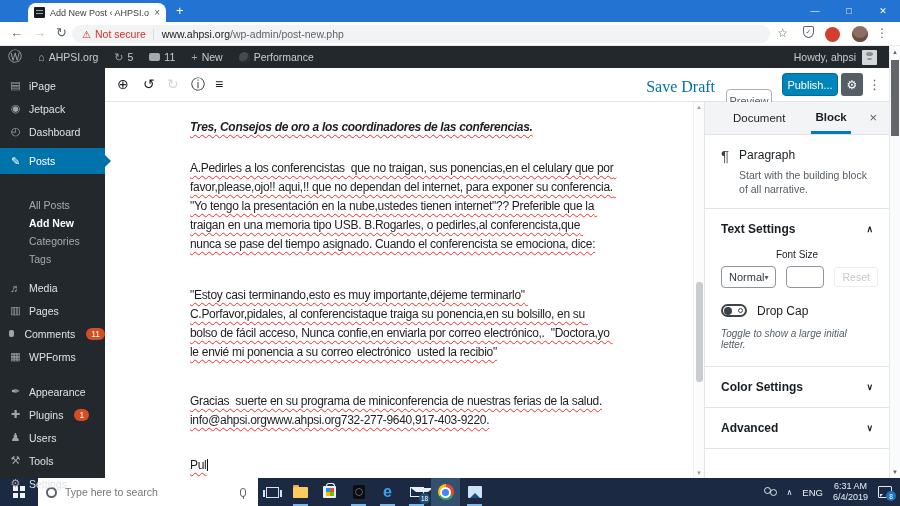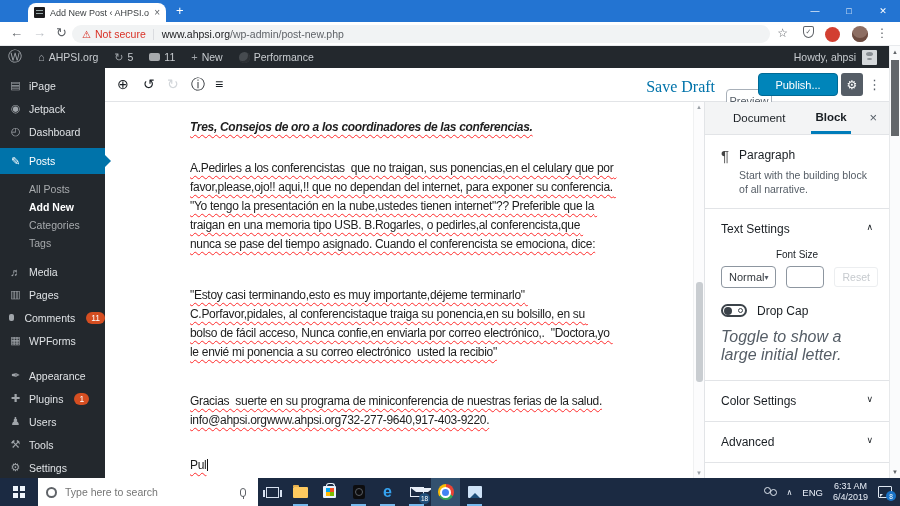--- a/index.html
+++ b/index.html
@@ -45,33 +45,33 @@
   .mscroll .arr { position:absolute; left:0; width:10px; text-align:center; font-size:6px; color:#606468; }
   .mthumb { position:absolute; left:1px; top:14px; width:8px; height:76px; background:#63676b; }
 
   
   .wpsb { position:absolute; left:0; top:68px; width:105px; height:410px; background:#23282d; z-index:5; padding-top:6px; font-size:10.5px; color:#dfe2e5; }
   .sb-item { height:23px; display:flex; align-items:center; gap:7px; padding-left:9px; position:relative; }
   .sb-ic { width:13px; text-align:center; color:#a0a5aa; font-size:11px; }
   .sb-item.posts { background:#0073aa; color:#fff; height:26px; margin-top:5px; }
   .sb-item.posts .sb-ic { color:#fff; }
   .sb-item.posts::after { content:""; position:absolute; right:-6px; top:50%; margin-top:-6px; border:6px solid transparent; border-left-color:#0073aa; border-right-width:0; }
-  .sb-sub { padding:6px 0 8px 0; }
+  .sb-sub { padding:22px 0 8px 0; }
   .sb-sub-item { height:18px; display:flex; align-items:center; padding-left:29px; color:#a7aaad; }
   .sb-sub-item.current { color:#fff; font-weight:bold; }
   .sb-gap { height:12px; }
   .badge { background:#d54e21; color:#fff; border-radius:8px; font-size:8.5px; padding:1px 5px; margin-left:4px; }
 
   
   .etoolbar { position:absolute; left:105px; top:68px; width:784px; height:34px; background:#fff; border-bottom:1px solid #e2e4e7; }
   .et-ic { position:absolute; top:8px; font-size:14px; color:#191e23; }
   .et-ic.dis { color:#d2d6da; }
   .savedraft { position:absolute; right:174px; top:10px; font-size:16px; color:#0073aa;font-family:Liberation Serif, serif; }
   .previewbtn { position:absolute; right:117px; top:21px; width:46px; height:23px; background:#fff; border:1px solid #a8b0b9; border-radius:4px; font-size:11px; color:#555d66; display:flex; align-items:center; justify-content:center; }
-  .publishbtn { position:absolute; right:51px; top:5px; width:80px; height:23px; background:#0085ba; border:1px solid #006a95; border-radius:4px; font-size:11px; color:#fff; display:flex; align-items:center; justify-content:center; }
+  .publishbtn { position:absolute; right:51px; top:5px; width:56px; height:23px; background:#0085ba; border:1px solid #006a95; border-radius:4px; font-size:11px; color:#fff; display:flex; align-items:center; justify-content:center; }
   .gearbtn { position:absolute; right:26px; top:5px; width:22px; height:23px; background:#555d66; border-radius:3px; color:#fff; font-size:12px; display:flex; align-items:center; justify-content:center; }
   .etkebab { position:absolute; right:8px; top:9px; font-size:13px; color:#555d66; }
 
   
   .econtent { position:absolute; left:105px; top:102px; width:588px; height:376px; background:#fff; overflow:hidden; }
   .doc { position:absolute; left:85px; top:16px; width:424px; font-size:12px; letter-spacing:-0.3px; line-height:19px; color:#1e1e1e; }
   .doc p { white-space:pre-wrap; }
   .sq { text-decoration-line:underline; text-decoration-style:wavy; text-decoration-color:#ff2b2b; text-decoration-thickness:1px; text-underline-offset:3px; }
   .ptitle { font-weight:bold; font-style:italic; margin-bottom:22px; }
   .p1 { margin-bottom:32px; }
@@ -87,34 +87,34 @@
   
   .panel { position:absolute; left:704px; top:102px; width:185px; height:376px; background:#fff; border-left:1px solid #e2e4e7; font-size:12px; color:#191e23; }
   .ptabs { height:33px; border-bottom:1px solid #e2e4e7; background:#f3f4f5; display:flex; align-items:stretch; padding-left:24px; position:relative; }
   .ptab { display:flex; align-items:center; padding:0 4px; margin-right:22px; font-size:11.5px; color:#191e23; }
   .ptab.active { font-weight:bold; border-bottom:3px solid #007cba; }
   .pclose { position:absolute; right:12px; top:8px; font-size:13px; color:#555d66; }
   .blockcard { display:flex; gap:10px; padding:12px 14px 12px 16px; border-bottom:1px solid #e2e4e7; }
   .pilcrow { font-size:15px; color:#444; }
   .bc-title { font-size:12px; margin:1px 0 6px; color:#191e23; }
   .bc-desc { font-size:10.5px; color:#555d66; line-height:14px; }
-  .sechead { display:flex; justify-content:space-between; align-items:flex-start; padding:13px 16px; font-size:12px; color:#191e23; }
+  .sechead { display:flex; justify-content:space-between; align-items:center; padding:13px 16px; font-size:12px; color:#191e23;font-weight:bold; }
   .chev { font-size:9px; color:#191e23; }
   .ts-body { padding:0 16px 16px; border-bottom:1px solid #e2e4e7; }
   .fslabel { font-size:10px; color:#191e23; margin-bottom:6px;text-align:center; }
   .fsrow { display:flex; gap:10px; align-items:center; }
   .fsselect { width:74px; height:22px; border:1px solid #8d96a0; border-radius:4px; display:flex; align-items:center; justify-content:space-between; padding:0 7px; font-size:11px; color:#32373c; }
   .fsselect .arrow { font-size:8px; color:#555d66; }
   .fsinput { width:38px; height:22px; border:1px solid #8d96a0; border-radius:4px; font-size:11px; padding:0 5px; font-family:"Liberation Sans",sans-serif; }
   .resetbtn { font-size:10.5px; color:#c6cace; background:#fff; border:1px solid #eceef0; border-radius:3px; padding:3px 7px; }
   .dcrow { display:flex; align-items:flex-start; gap:10px; margin-top:16px; }
   .toggle { width:26px; height:13px; border:2px solid #3c434a; border-radius:8px; position:relative; flex:0 0 auto; }
   .toggle::before { content:""; position:absolute; left:1px; top:0.5px; width:8px; height:8px; border-radius:50%; background:#3c434a; }
   .toggle::after { content:""; position:absolute; right:2px; top:2px; width:3px; height:3px; border:1px solid #3c434a; border-radius:50%; }
-  .dcnote { font-style:italic; font-size:16px; color:#555d66; margin-top:10px; }
+  .dcnote { font-style:italic; font-size:10px; color:#555d66; margin-top:10px; }
   .collrow { border-bottom:1px solid #e2e4e7; }
 
   
   .taskbar { position:absolute; left:0; top:478px; width:900px; height:28px; background:#1b2a42; display:flex; align-items:stretch; color:#e8eef7; }
   .startbtn { width:38px; display:flex; align-items:center; justify-content:center; }
   .winlogo { width:5px; height:5px; background:#eef4fb; box-shadow:7px 0 0 #eef4fb, 0 7px 0 #eef4fb, 7px 7px 0 #eef4fb; margin:-7px 7px 0 0; }
   .tsearch { width:220px; background:#fff; display:flex; align-items:center; padding:0 8px; gap:8px; }
   .cortana { width:11px; height:11px; border:2px solid #5f6368; border-radius:50%; flex:0 0 auto; }
   .tsearch input { border:none; outline:none; flex:1; font-size:10.5px; color:#5f6368; font-family:"Liberation Sans",sans-serif; background:transparent; }
   .mic { width:6px; height:9px; border:1px solid #5f6368; border-radius:3px; position:relative; margin-right:4px; flex:0 0 auto; }

